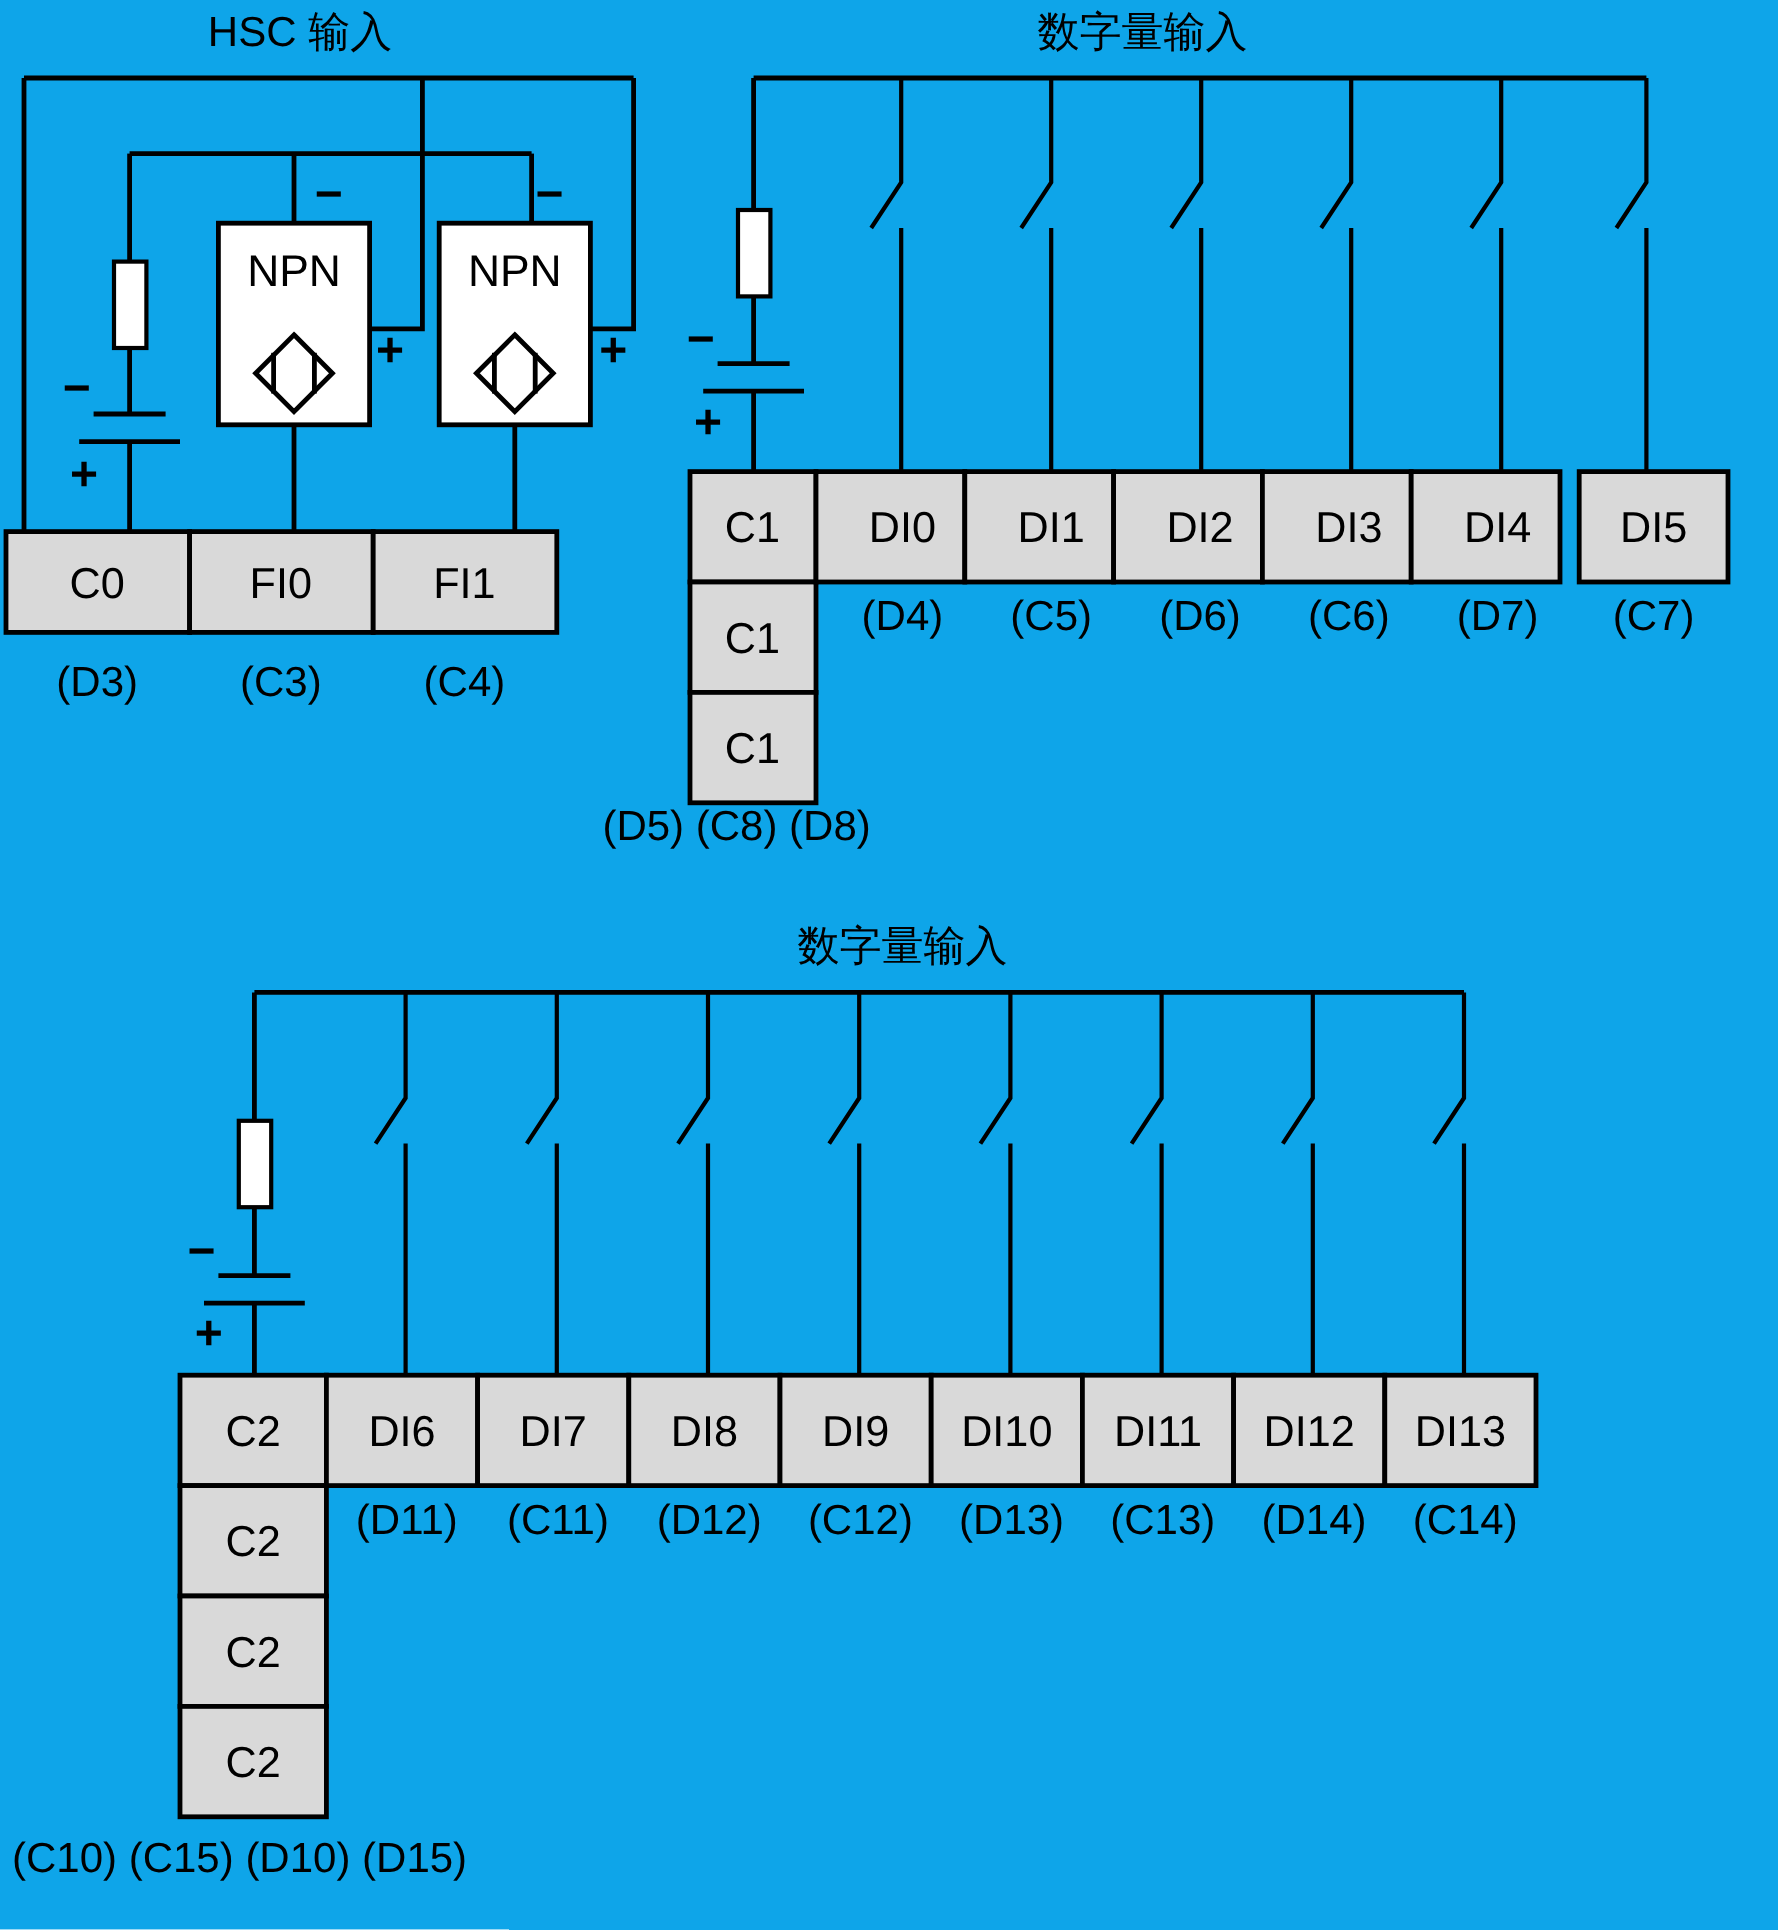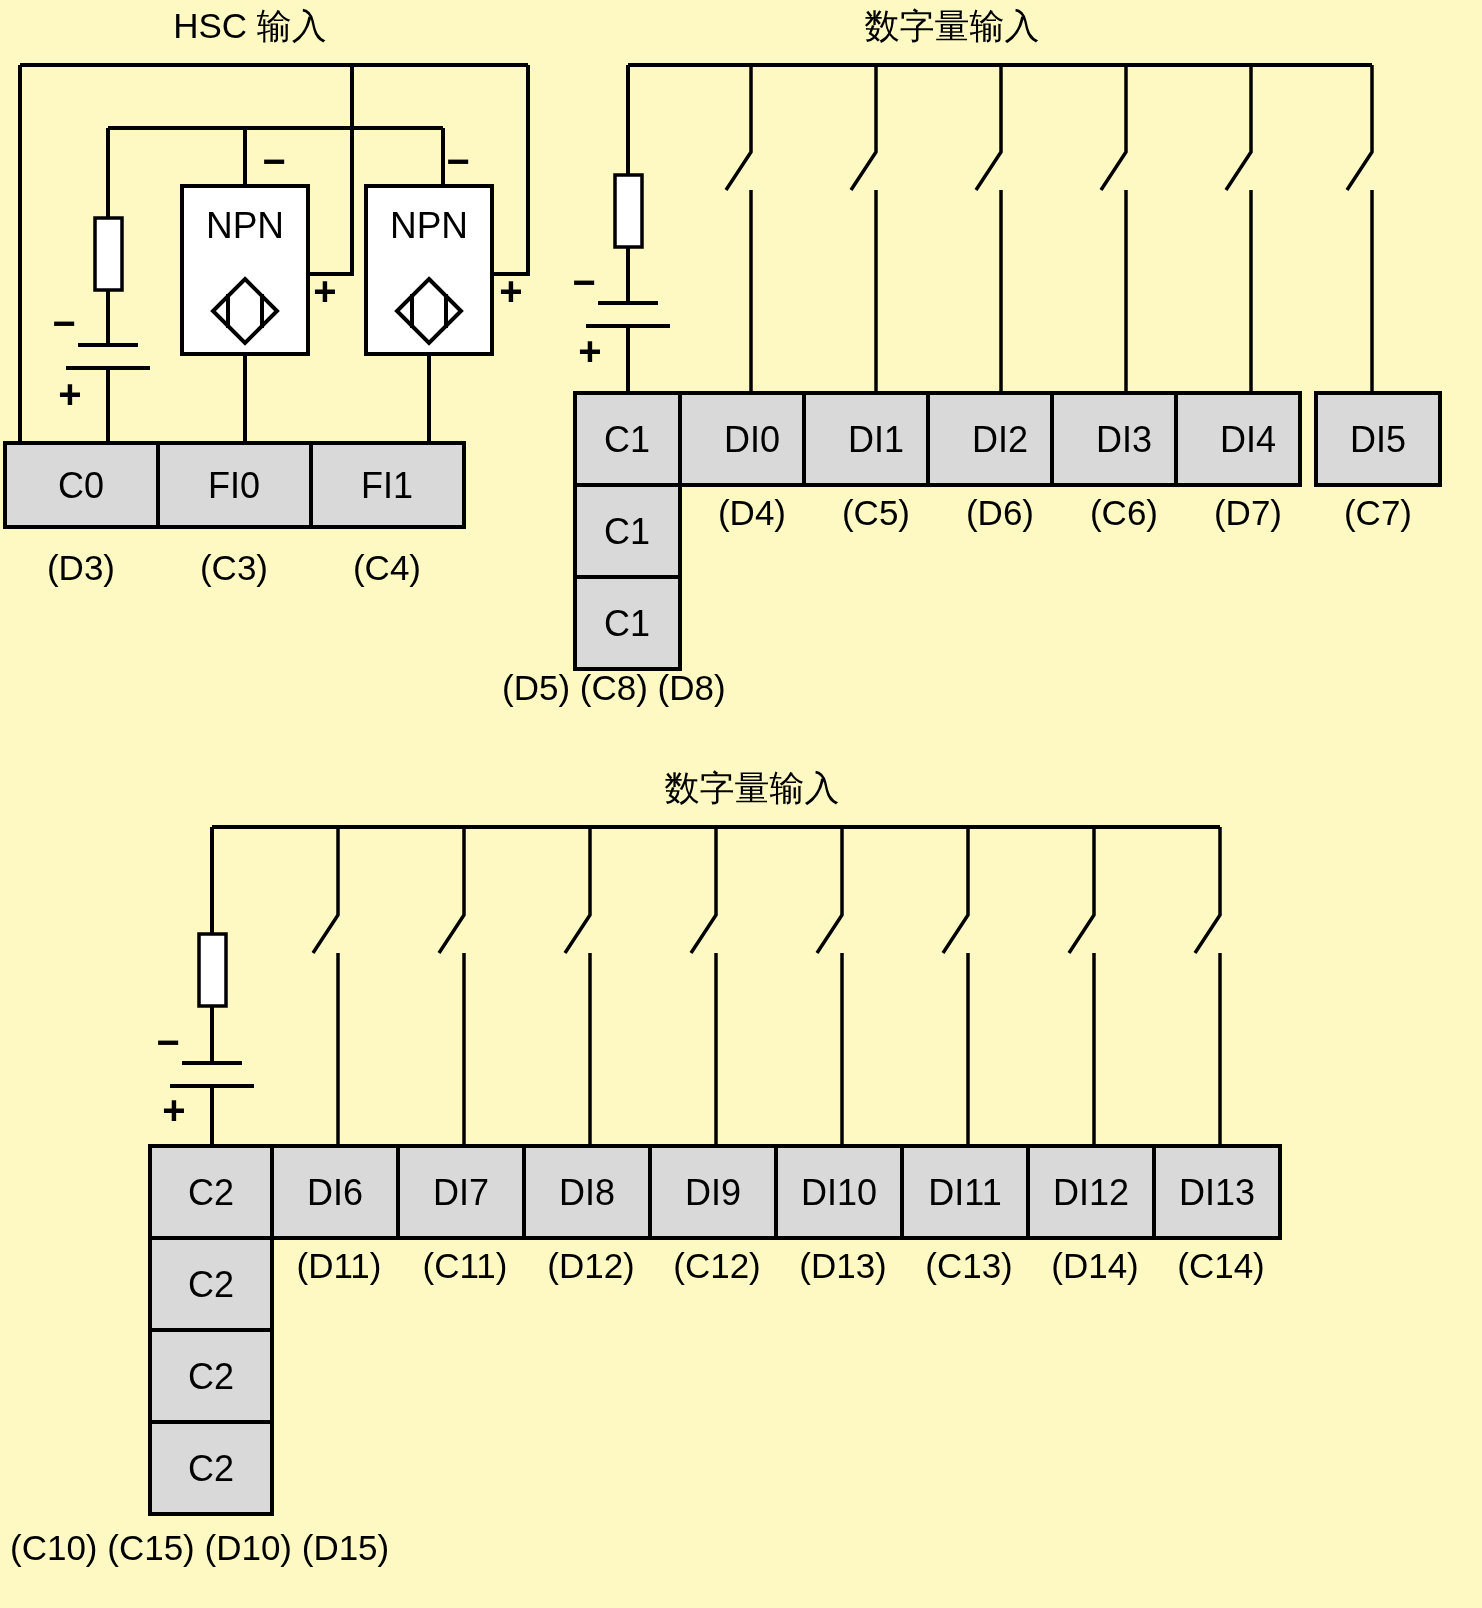--- a/index.html
+++ b/index.html
@@ -6,21 +6,21 @@
   html, body {
     margin: 0; padding: 0;
     background: #ffffff;
     font-family: "Liberation Sans", "DejaVu Sans", sans-serif;
   }
   #root {
     position: relative;
     width: 1482px;
     height: 1608px;
     overflow: hidden;
-    background: #fef9c3;
+    background: #0ea5e9;
   }
   svg.diagram {
     position: absolute;
     top: 0; left: 0;
     width: 1482px;
     height: 1608px;
     display: block;
   }
   .wire { fill: none; stroke: #000000; stroke-width: 4; stroke-linecap: butt; }
   .wire-thin { fill: none; stroke: #000000; stroke-width: 3.5; stroke-linecap: butt; }

